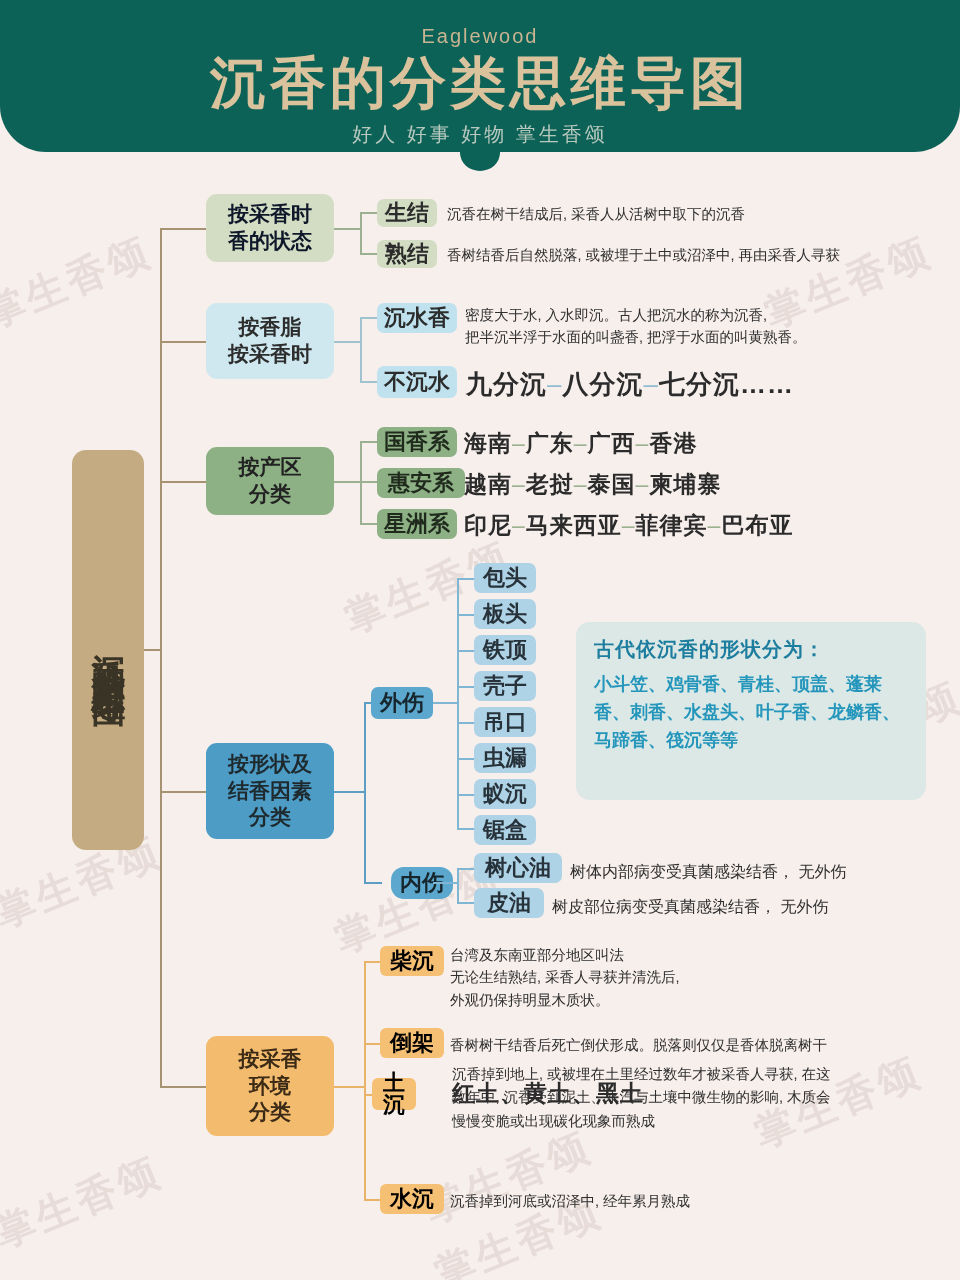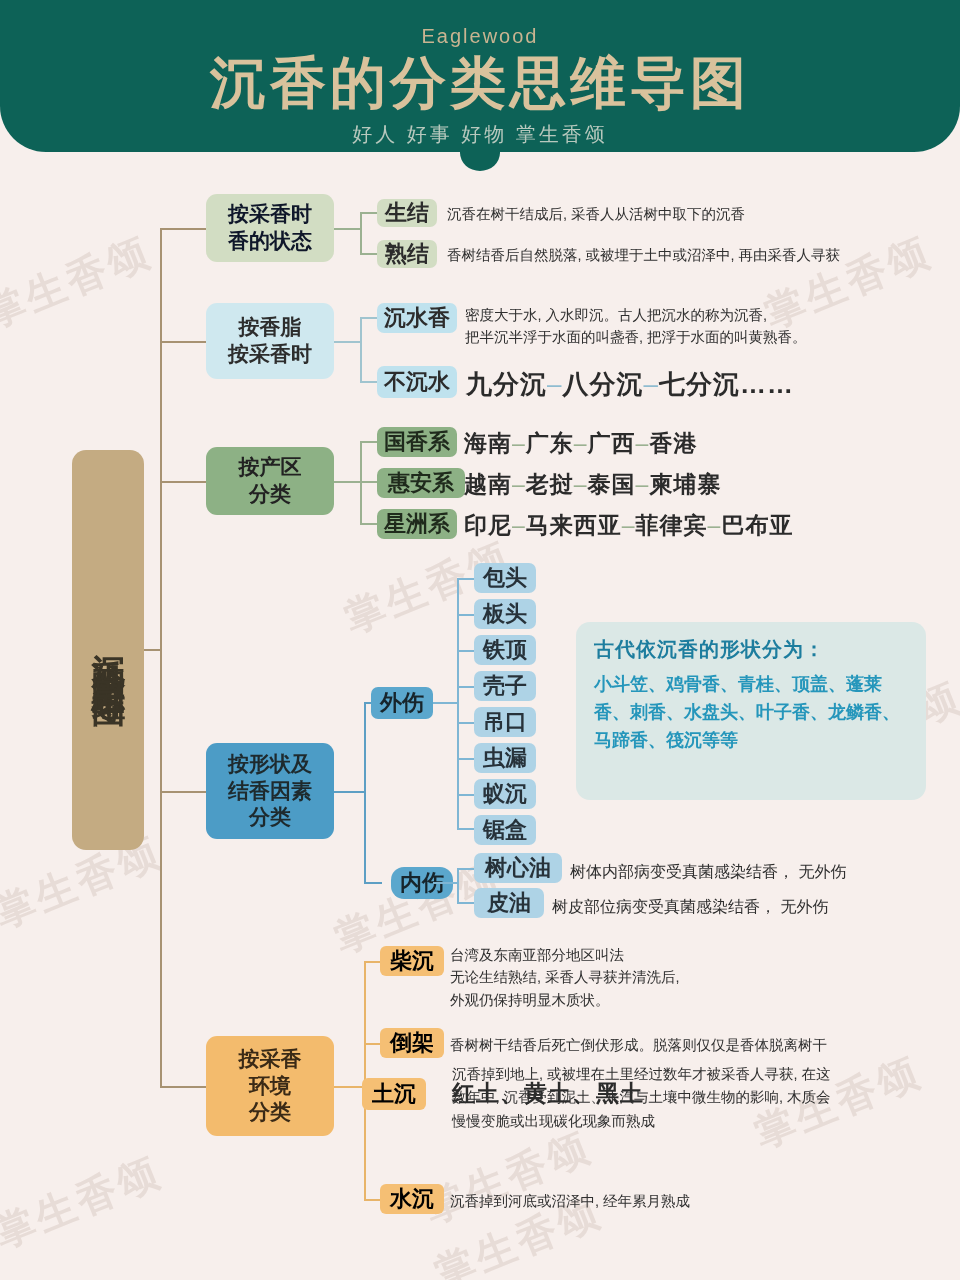--- a/index.html
+++ b/index.html
@@ -260,21 +260,21 @@
   <div class="line h orange" style="left:364px; top:1199px; width:18px;"></div>
 
   <div class="node chip orange" style="left:380px; top:946px; width:64px; height:30px;">柴沉</div>
   <div class="desc" style="left:450px; top:944px; width:450px; white-space:pre-line; line-height:1.55;">台湾及东南亚部分地区叫法
 无论生结熟结, 采香人寻获并清洗后,
 外观仍保持明显木质状。</div>
 
   <div class="node chip orange" style="left:380px; top:1028px; width:64px; height:30px;">倒架</div>
   <div class="desc" style="left:450px; top:1035px; width:470px;">香树树干结香后死亡倒伏形成。脱落则仅仅是香体脱离树干</div>
 
-  <div class="node chip orange" style="left:362px; top:1078px; width:64px; height:32px;">土沉</div>
+  <div class="node chip orange" style="left:372px; top:1078px; width:44px; height:32px;">土沉</div>
   <div class="plain sm" style="left:452px; top:1078px;">红土、黄土、黑土</div>
   <div class="desc" style="left:452px; top:1063px; width:460px; white-space:pre-line; line-height:1.62;">沉香掉到地上, 或被埋在土里经过数年才被采香人寻获, 在这
 数年中, 沉香受到泥土、水汽与土壤中微生物的影响, 木质会
 慢慢变脆或出现碳化现象而熟成</div>
 
   <div class="node chip orange" style="left:380px; top:1184px; width:64px; height:30px;">水沉</div>
   <div class="desc" style="left:450px; top:1191px; width:440px;">沉香掉到河底或沼泽中, 经年累月熟成</div>
 
 </div>
 

